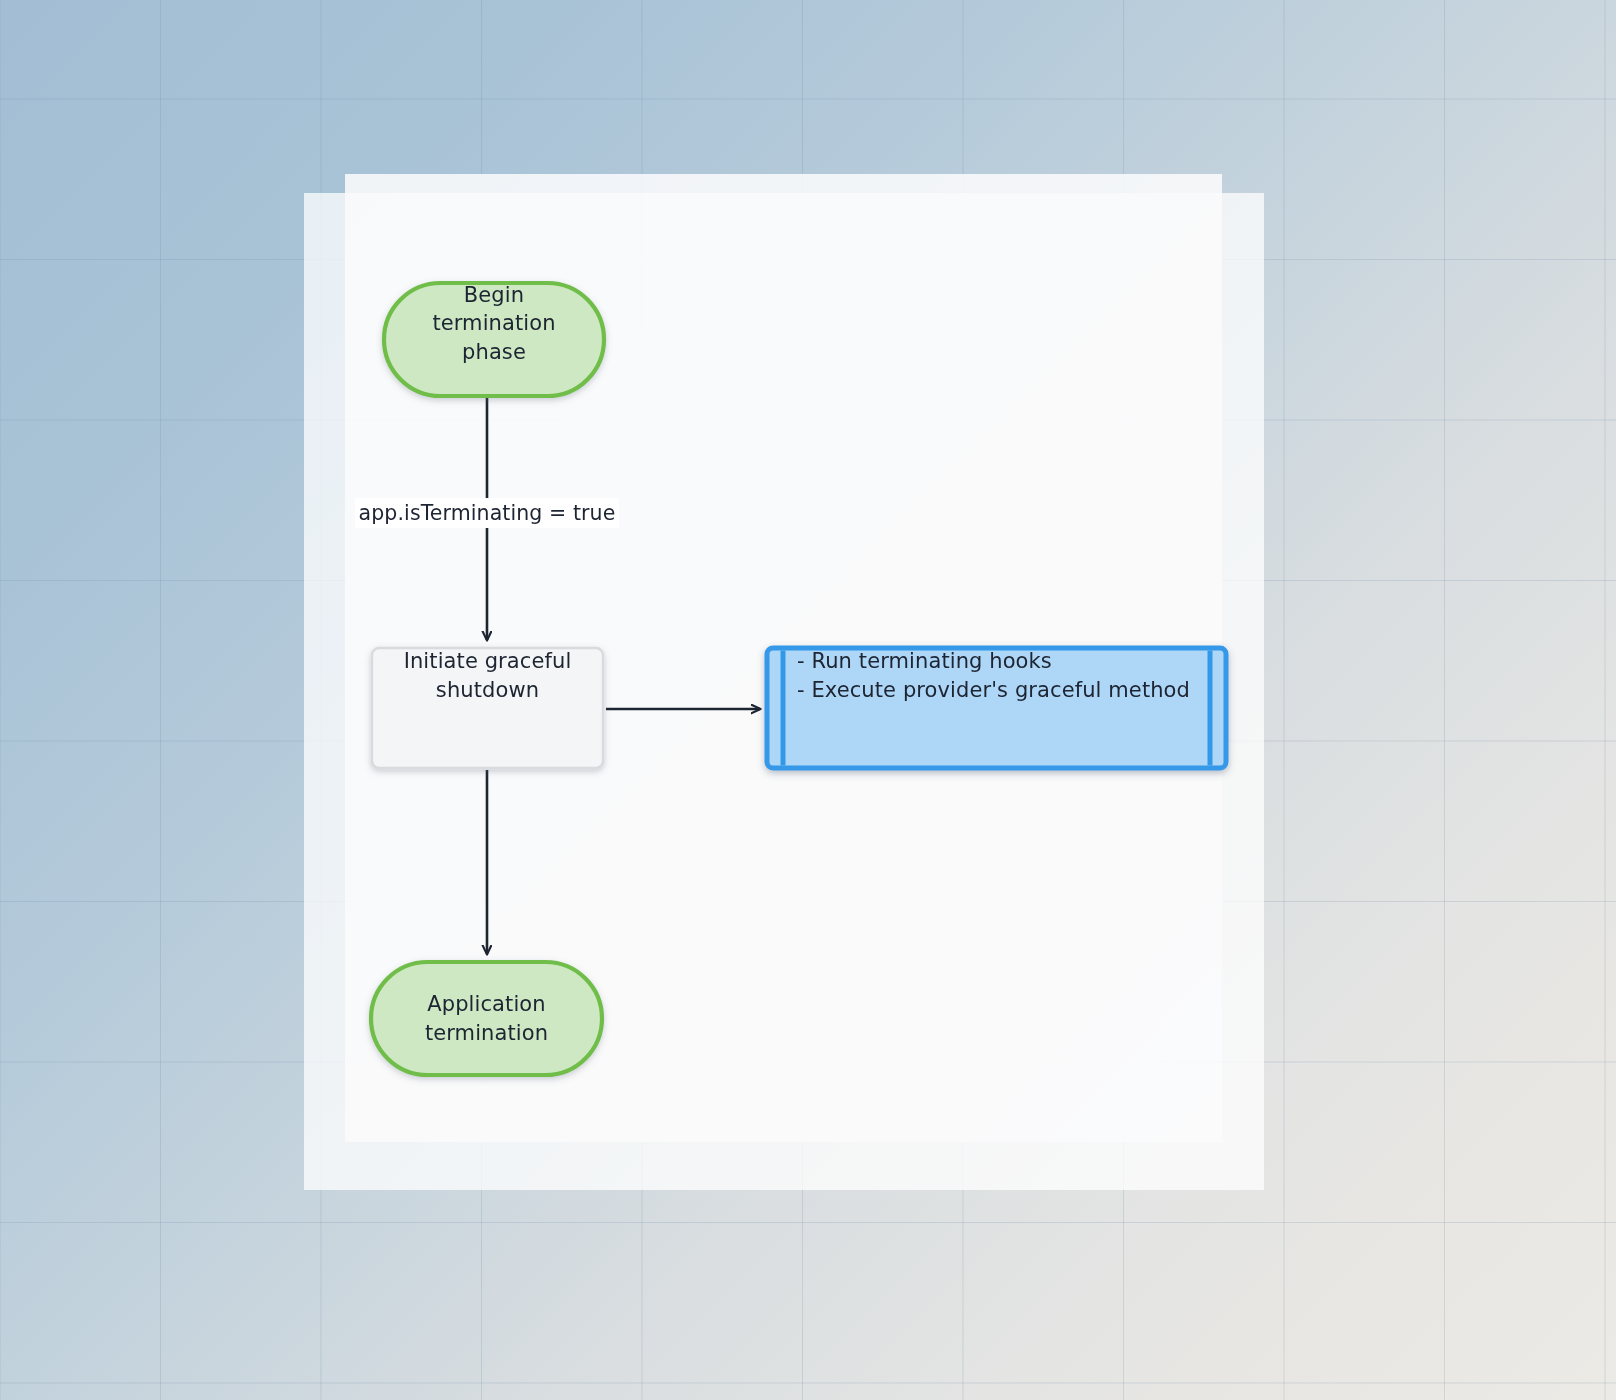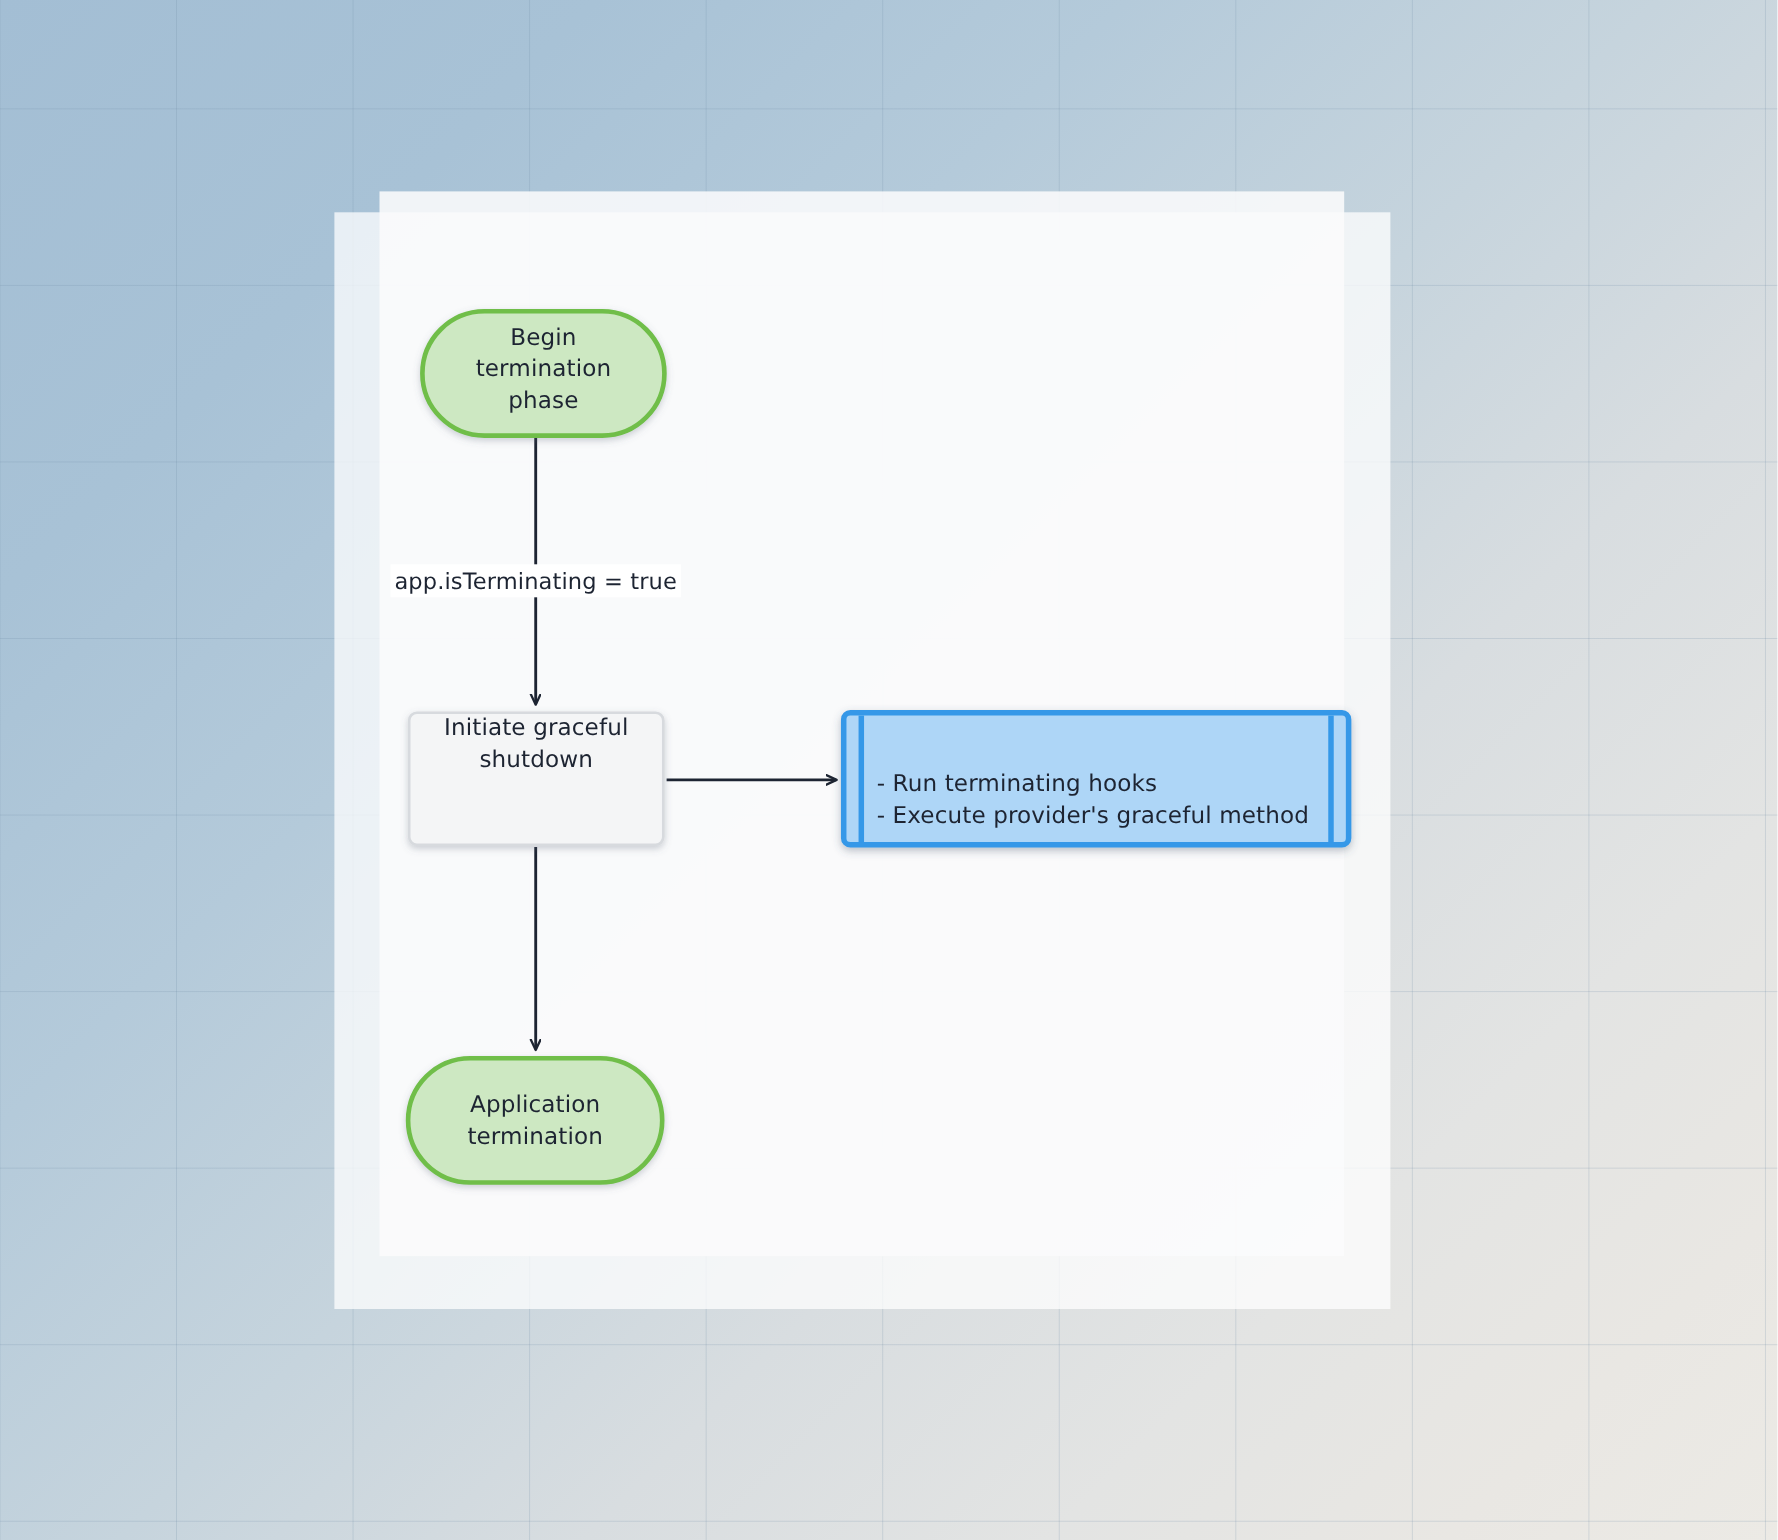--- a/index.html
+++ b/index.html
@@ -85,21 +85,21 @@
   .node-label.left-align {
     align-items: flex-start;
     justify-content: center;
     text-align: left;
   }
 
   
   #edge-label {
     position: absolute;
     left: 355px;
-    top: 513px;
+    top: 498px;
     width: 264px;
     height: 30px;
     background: #ffffff;
     display: flex;
     align-items: center;
     justify-content: center;
     color: #1d2432;
     font-size: 20.5px;
     letter-spacing: 0.1px;
   }
@@ -151,28 +151,28 @@
       <rect x="767" y="648" width="459" height="120" rx="6" ry="6" fill="#aed6f7" stroke="#3498e8" stroke-width="5" filter="url(#soft-shadow-strong)"></rect>
       <line x1="783" y1="650.5" x2="783" y2="765.5" stroke="#3498e8" stroke-width="5"></line>
       <line x1="1210" y1="650.5" x2="1210" y2="765.5" stroke="#3498e8" stroke-width="5"></line>
     </g>
 
     <g>
       <rect x="371" y="962" width="231" height="113" rx="56.5" ry="56.5" fill="#cde8c2" stroke="#6fbe48" stroke-width="4.2" filter="url(#soft-shadow)"></rect>
     </g>
   </svg>
 
-  <div class="node-label" style="left:384px; top:279px; width:220px; height:113px;">Begin
+  <div class="node-label" style="left:384px; top:267px; width:220px; height:113px;">Begin
 termination
 phase</div>
 
   <div class="node-label" style="left:372px; top:616px; width:231px; height:120px;">Initiate graceful
 shutdown</div>
 
-  <div class="node-label left-align" style="left:797px; top:667px; width:420px; height:120px;">
+  <div class="node-label left-align" style="left:797px; top:616px; width:420px; height:120px;">
     <span>- Run terminating hooks</span>
     <span>- Execute provider's graceful method</span>
   </div>
 
   <div class="node-label" style="left:371px; top:962px; width:231px; height:113px;">Application
 termination</div>
 
   <div id="edge-label">app.isTerminating = true</div>
 
 </div>

